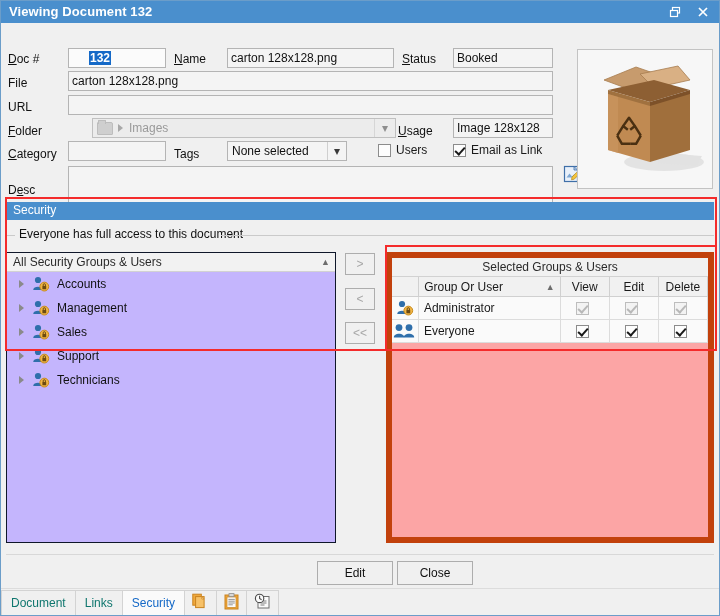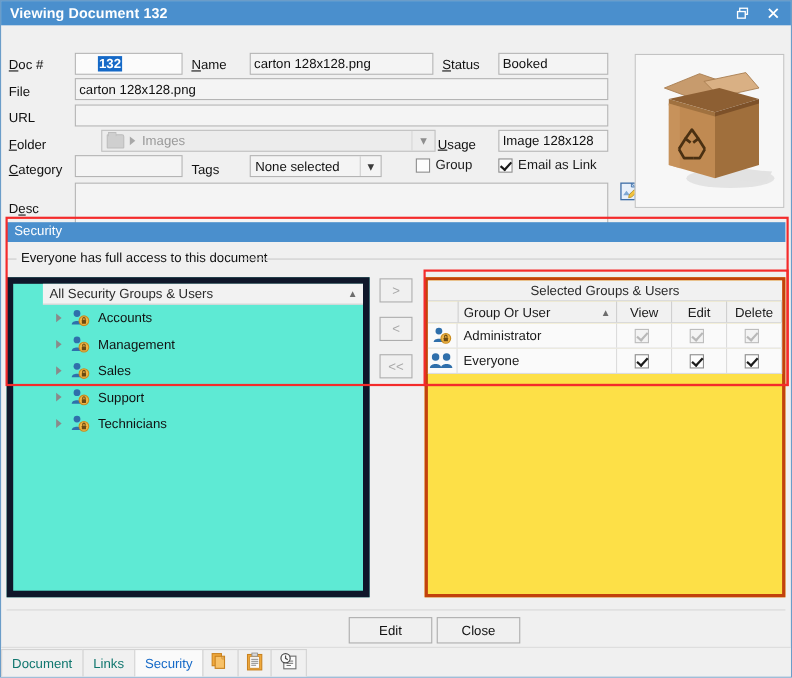--- a/index.html
+++ b/index.html
@@ -200,23 +200,22 @@
   .gb-topline-l, .gb-topline-r {
     position: absolute;
     height: 1px;
     background: #cacaca;
   }
 
   
   .listpanel {
     position: absolute;
     box-sizing: border-box;
-    border: 6px solid #0f172a;
-    background: #5eead4;
-    padding-left: 27px;
+    border: 1px solid #0f172a;
+    background: #c4b5fd;
   }
   .list-header {
     height: 19px;
     box-sizing: border-box;
     background: #f2f2f2;
     border-bottom: 1px solid #d2d2d2;
     display: flex;
     align-items: center;
     padding: 0 5px 0 6px;
     font-size: 12px;
@@ -252,22 +251,22 @@
     display: flex; align-items: center; justify-content: center;
     font-size: 12px;
     color: #a7a7a7;
     font-family: "Liberation Sans", sans-serif;
   }
 
   
   .gridpanel {
     position: absolute;
     box-sizing: border-box;
-    border: 3px solid #c2410c;
-    background: #fde047;
+    border: 6px solid #c2410c;
+    background: #fca5a5;
   }
   .grid-title {
     height: 19px;
     box-sizing: border-box;
     border-bottom: 1px solid #d2d2d2;
     display: flex; align-items: center; justify-content: center;
     font-size: 12px; color: #2a2a2a;
     background: #f1f1f1;
   }
   .grid-head {
@@ -404,21 +403,21 @@
     <div class="fld" style="left:67px; top:118px; width:98px;"><span></span></div>
 
     <div class="lbl" style="left:173px; top:124px;">Tags</div>
     <div class="combo" style="left:226px; top:118px; width:120px;">
       <span class="cv">None selected</span>
       <span class="arrow">▾</span>
     </div>
 
     <div class="chk-wrap" style="left:377px; top:120px;">
       <span class="chkbox"></span>
-      <span>Group</span>
+      <span>Users</span>
     </div>
 
     <div class="chk-wrap" style="left:452px; top:120px;">
       <span class="chkbox checked"></span>
       <span>Email as Link</span>
     </div>
 
     <div class="lbl" style="left:7px; top:160px;">D<u>e</u>sc</div>
     <div class="desc" style="left:67px; top:143px; width:485px; height:45px;"></div>
 

